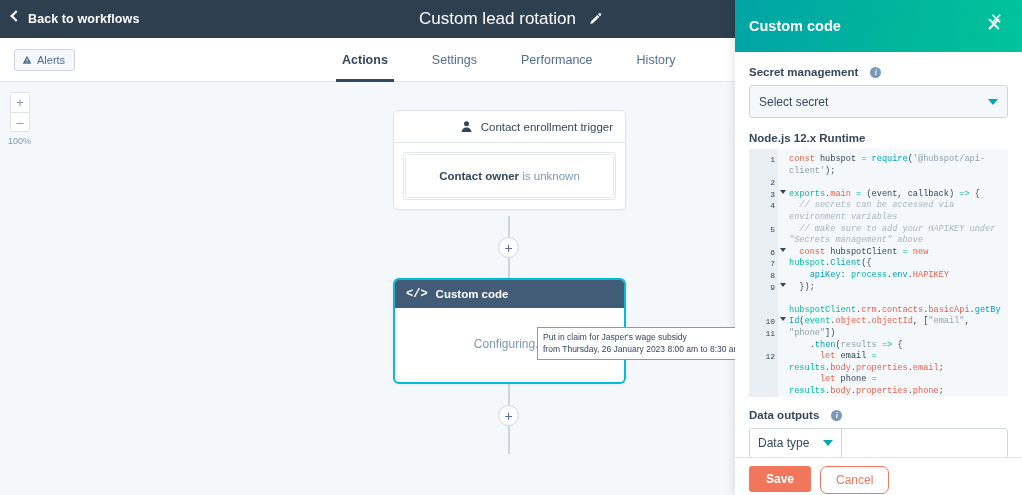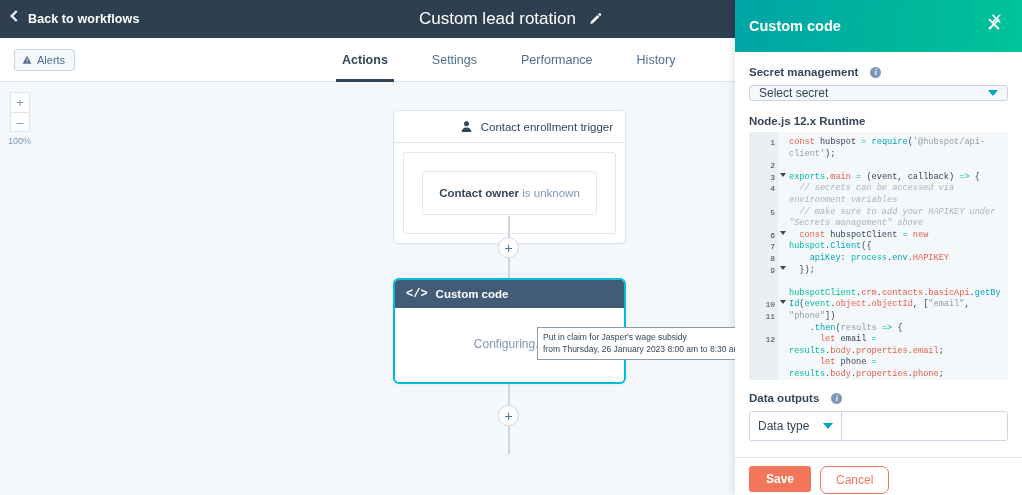--- a/index.html
+++ b/index.html
@@ -99,21 +99,21 @@
     background: #ffffff; border: 1px solid #dfe3eb; border-radius: 5px;
     box-shadow: 0 1px 2px rgba(0,0,0,.04);
   }
   .node-trigger-head {
     display: flex; align-items: center; gap: 8px;
     padding: 9px 12px; border-bottom: 1px solid #dfe3eb;
     font-size: 11.5px; color: #33475b; justify-content: flex-end;
   }
   .node-trigger-body { padding: 9px; }
   .filter-outer {
-    border: 1px solid #e3e8ee; border-radius: 3px; padding: 18px;
+    border: 1px solid #e3e8ee; border-radius: 3px; padding: 1px;
   }
   .filter-inner {
     border: 1px solid #e3e8ee; border-radius: 3px;
     padding: 15px 8px; text-align: center;
     font-size: 11.5px; color: #7c98b6;
   }
   .filter-inner b { color: #33475b; font-weight: bold; }
 
   
   .connector {
@@ -182,21 +182,21 @@
     font-size: 11.5px; font-weight: bold; color: #33475b;
     display: flex; align-items: center; gap: 12px; margin-bottom: 7px;
   }
   .info-dot {
     width: 11px; height: 11px; border-radius: 50%;
     background: #7c98b6; color: #ffffff; font-size: 8px; font-weight: bold;
     display: inline-flex; align-items: center; justify-content: center;
     font-style: italic; font-family: "Liberation Serif", serif;
   }
   .select-box {
-    height: 16px; border: 1px solid #cbd6e2; border-radius: 3px;
+    height: 33px; border: 1px solid #cbd6e2; border-radius: 3px;
     background: #f5f8fa;
     display: flex; align-items: center; justify-content: space-between;
     padding: 0 9px; font-size: 12px; color: #33475b; cursor: pointer;
   }
   .caret-down {
     width: 0; height: 0;
     border-left: 5px solid transparent; border-right: 5px solid transparent;
     border-top: 6px solid #00a4bd;
   }
   .runtime-label {

